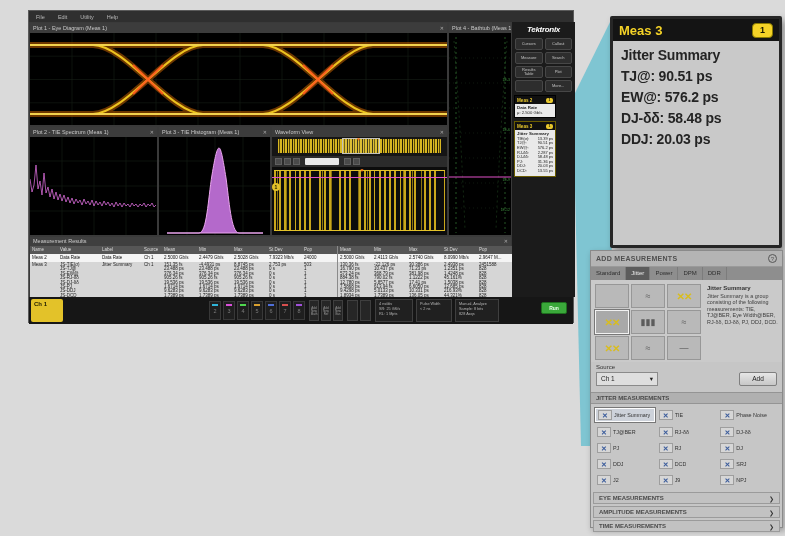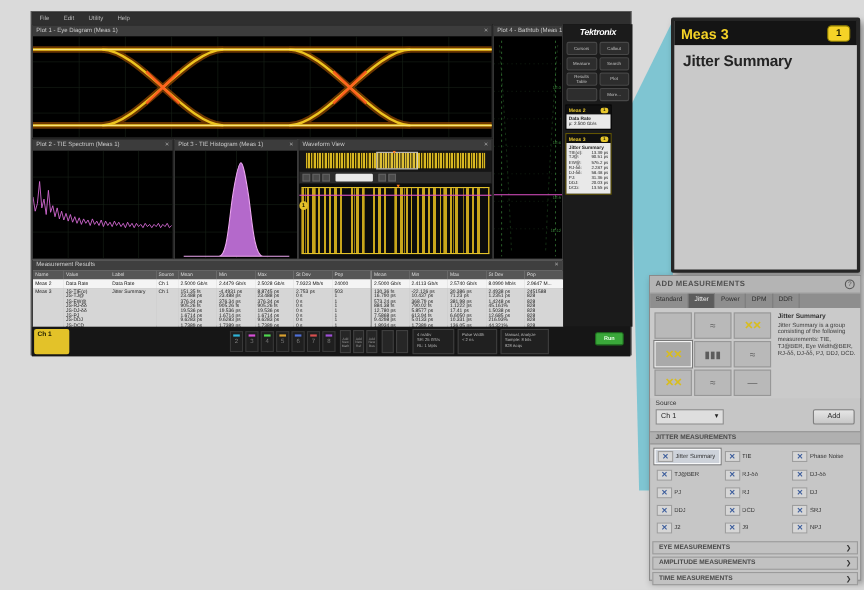--- a/index.html
+++ b/index.html
@@ -480,20 +480,24 @@
     </div>
   </div>
 
   <div class="callout">
     <div class="co-head">
       <span class="nm">Meas 3</span>
       <span class="co-pill">1</span>
     </div>
     <div class="co-body">
       <div>Jitter Summary</div>
+      <div><span>TJ@:</span> <span>90.51 ps</span></div>
+      <div><span>EW@:</span> <span>576.2 ps</span></div>
+      <div><span>DJ-δδ:</span> <span>58.48 ps</span></div>
+      <div><span>DDJ:</span> <span>20.03 ps</span></div>
     </div>
   </div>
 
   <div class="addp">
     <div class="ap-title">
       <span class="t">ADD MEASUREMENTS</span>
       <span class="help">?</span>
     </div>
     <div class="tabs">
       <span class="tab">Standard</span>

